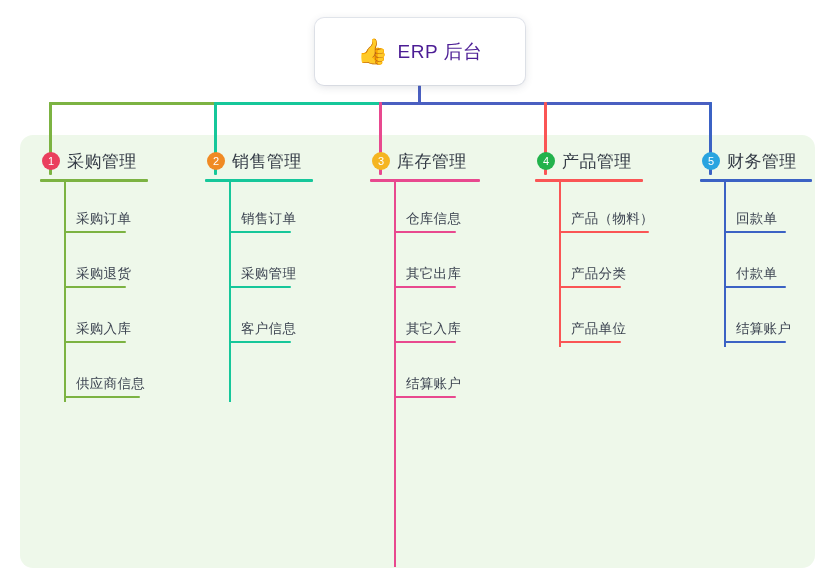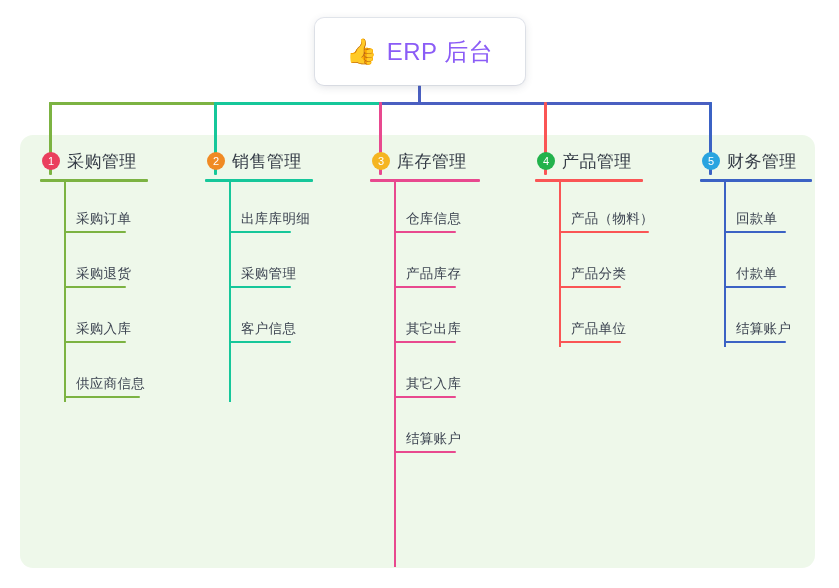--- a/index.html
+++ b/index.html
@@ -19,21 +19,21 @@
     width:210px;height:67px;
     background:#ffffff;
     border-radius:9px;
     box-shadow:0 2px 9px rgba(60,70,90,.16), 0 0 0 1px rgba(225,230,238,.75);
     display:flex;align-items:center;justify-content:center;
     box-sizing:border-box;
   }
   .root-inner{display:flex;align-items:center;gap:9px;}
   .root-emoji{font-size:25px;line-height:1;display:block;}
   .root-title{
-    font-size:24px;color:#8b5cf6;letter-spacing:.5px;
+    font-size:19px;color:#4c1d95;letter-spacing:.5px;
     white-space:nowrap;font-weight:400;
   }
 
   
   .panel{
     position:absolute;
     left:20px;top:135px;
     width:795px;height:433px;
     background:#eef8ea;
     border-radius:13px;
@@ -134,21 +134,21 @@
       </div>
       <div class="col" style="left: 205px; width: 150px;">
         <div class="col-head">
           <span class="badge" style="background: rgb(240, 138, 36);">2</span>
           <span class="col-title">销售管理</span>
         </div>
         <div class="col-underline" style="background: rgb(22, 199, 154); width: 108px;"></div>
         <div class="leaves">
           <div class="spine" style="background: rgb(22, 199, 154); height: 220px;"></div>
           <div class="leaf">
-            <span class="leaf-text">出库库明细</span>
+            <span class="leaf-text">销售订单</span>
             <div class="leaf-underline" style="background: rgb(22, 199, 154); width: 62px;"></div>
           </div>
           <div class="leaf">
             <span class="leaf-text">采购管理</span>
             <div class="leaf-underline" style="background: rgb(22, 199, 154); width: 62px;"></div>
           </div>
           <div class="leaf">
             <span class="leaf-text">客户信息</span>
             <div class="leaf-underline" style="background: rgb(22, 199, 154); width: 62px;"></div>
           </div>
@@ -160,24 +160,20 @@
           <span class="col-title">库存管理</span>
         </div>
         <div class="col-underline" style="background: rgb(232, 73, 143); width: 110px;"></div>
         <div class="leaves">
           <div class="spine" style="background: rgb(232, 73, 143); height: 385px;"></div>
           <div class="leaf">
             <span class="leaf-text">仓库信息</span>
             <div class="leaf-underline" style="background: rgb(232, 73, 143); width: 62px;"></div>
           </div>
           <div class="leaf">
-            <span class="leaf-text">产品库存</span>
-            <div class="leaf-underline" style="background: rgb(232, 73, 143); width: 62px;"></div>
-          </div>
-          <div class="leaf">
             <span class="leaf-text">其它出库</span>
             <div class="leaf-underline" style="background: rgb(232, 73, 143); width: 62px;"></div>
           </div>
           <div class="leaf">
             <span class="leaf-text">其它入库</span>
             <div class="leaf-underline" style="background: rgb(232, 73, 143); width: 62px;"></div>
           </div>
           <div class="leaf">
             <span class="leaf-text">结算账户</span>
             <div class="leaf-underline" style="background: rgb(232, 73, 143); width: 62px;"></div>

